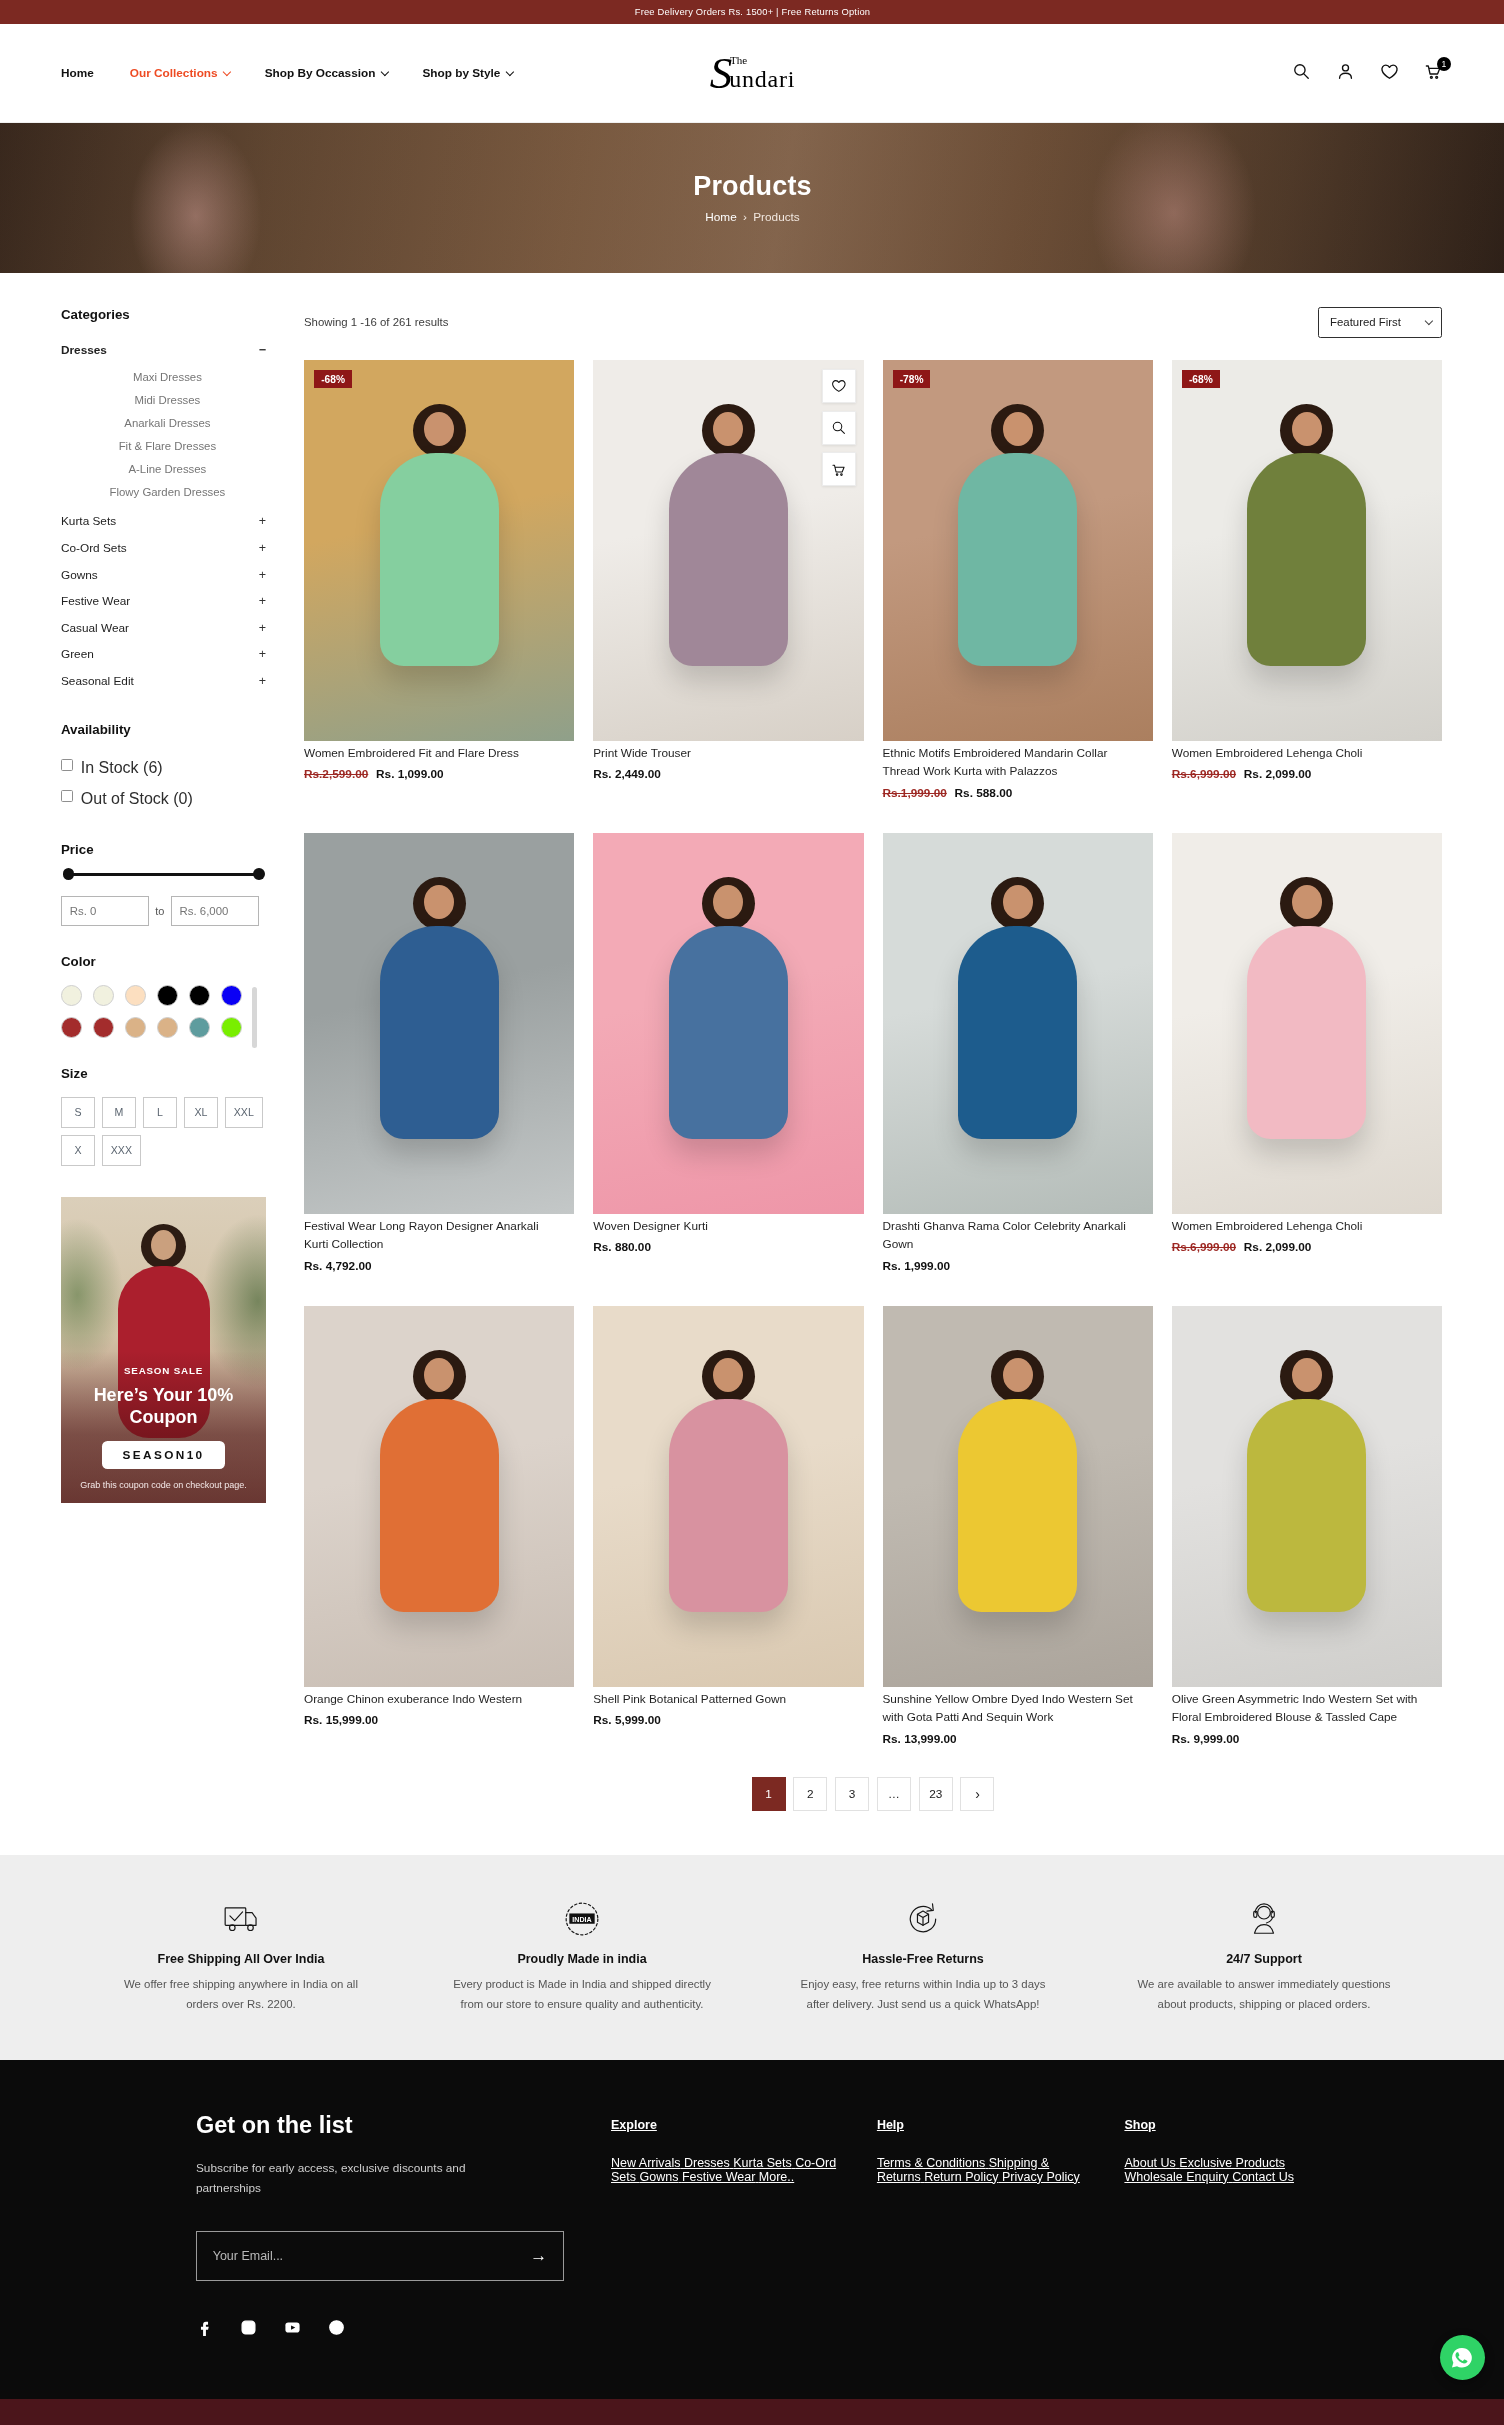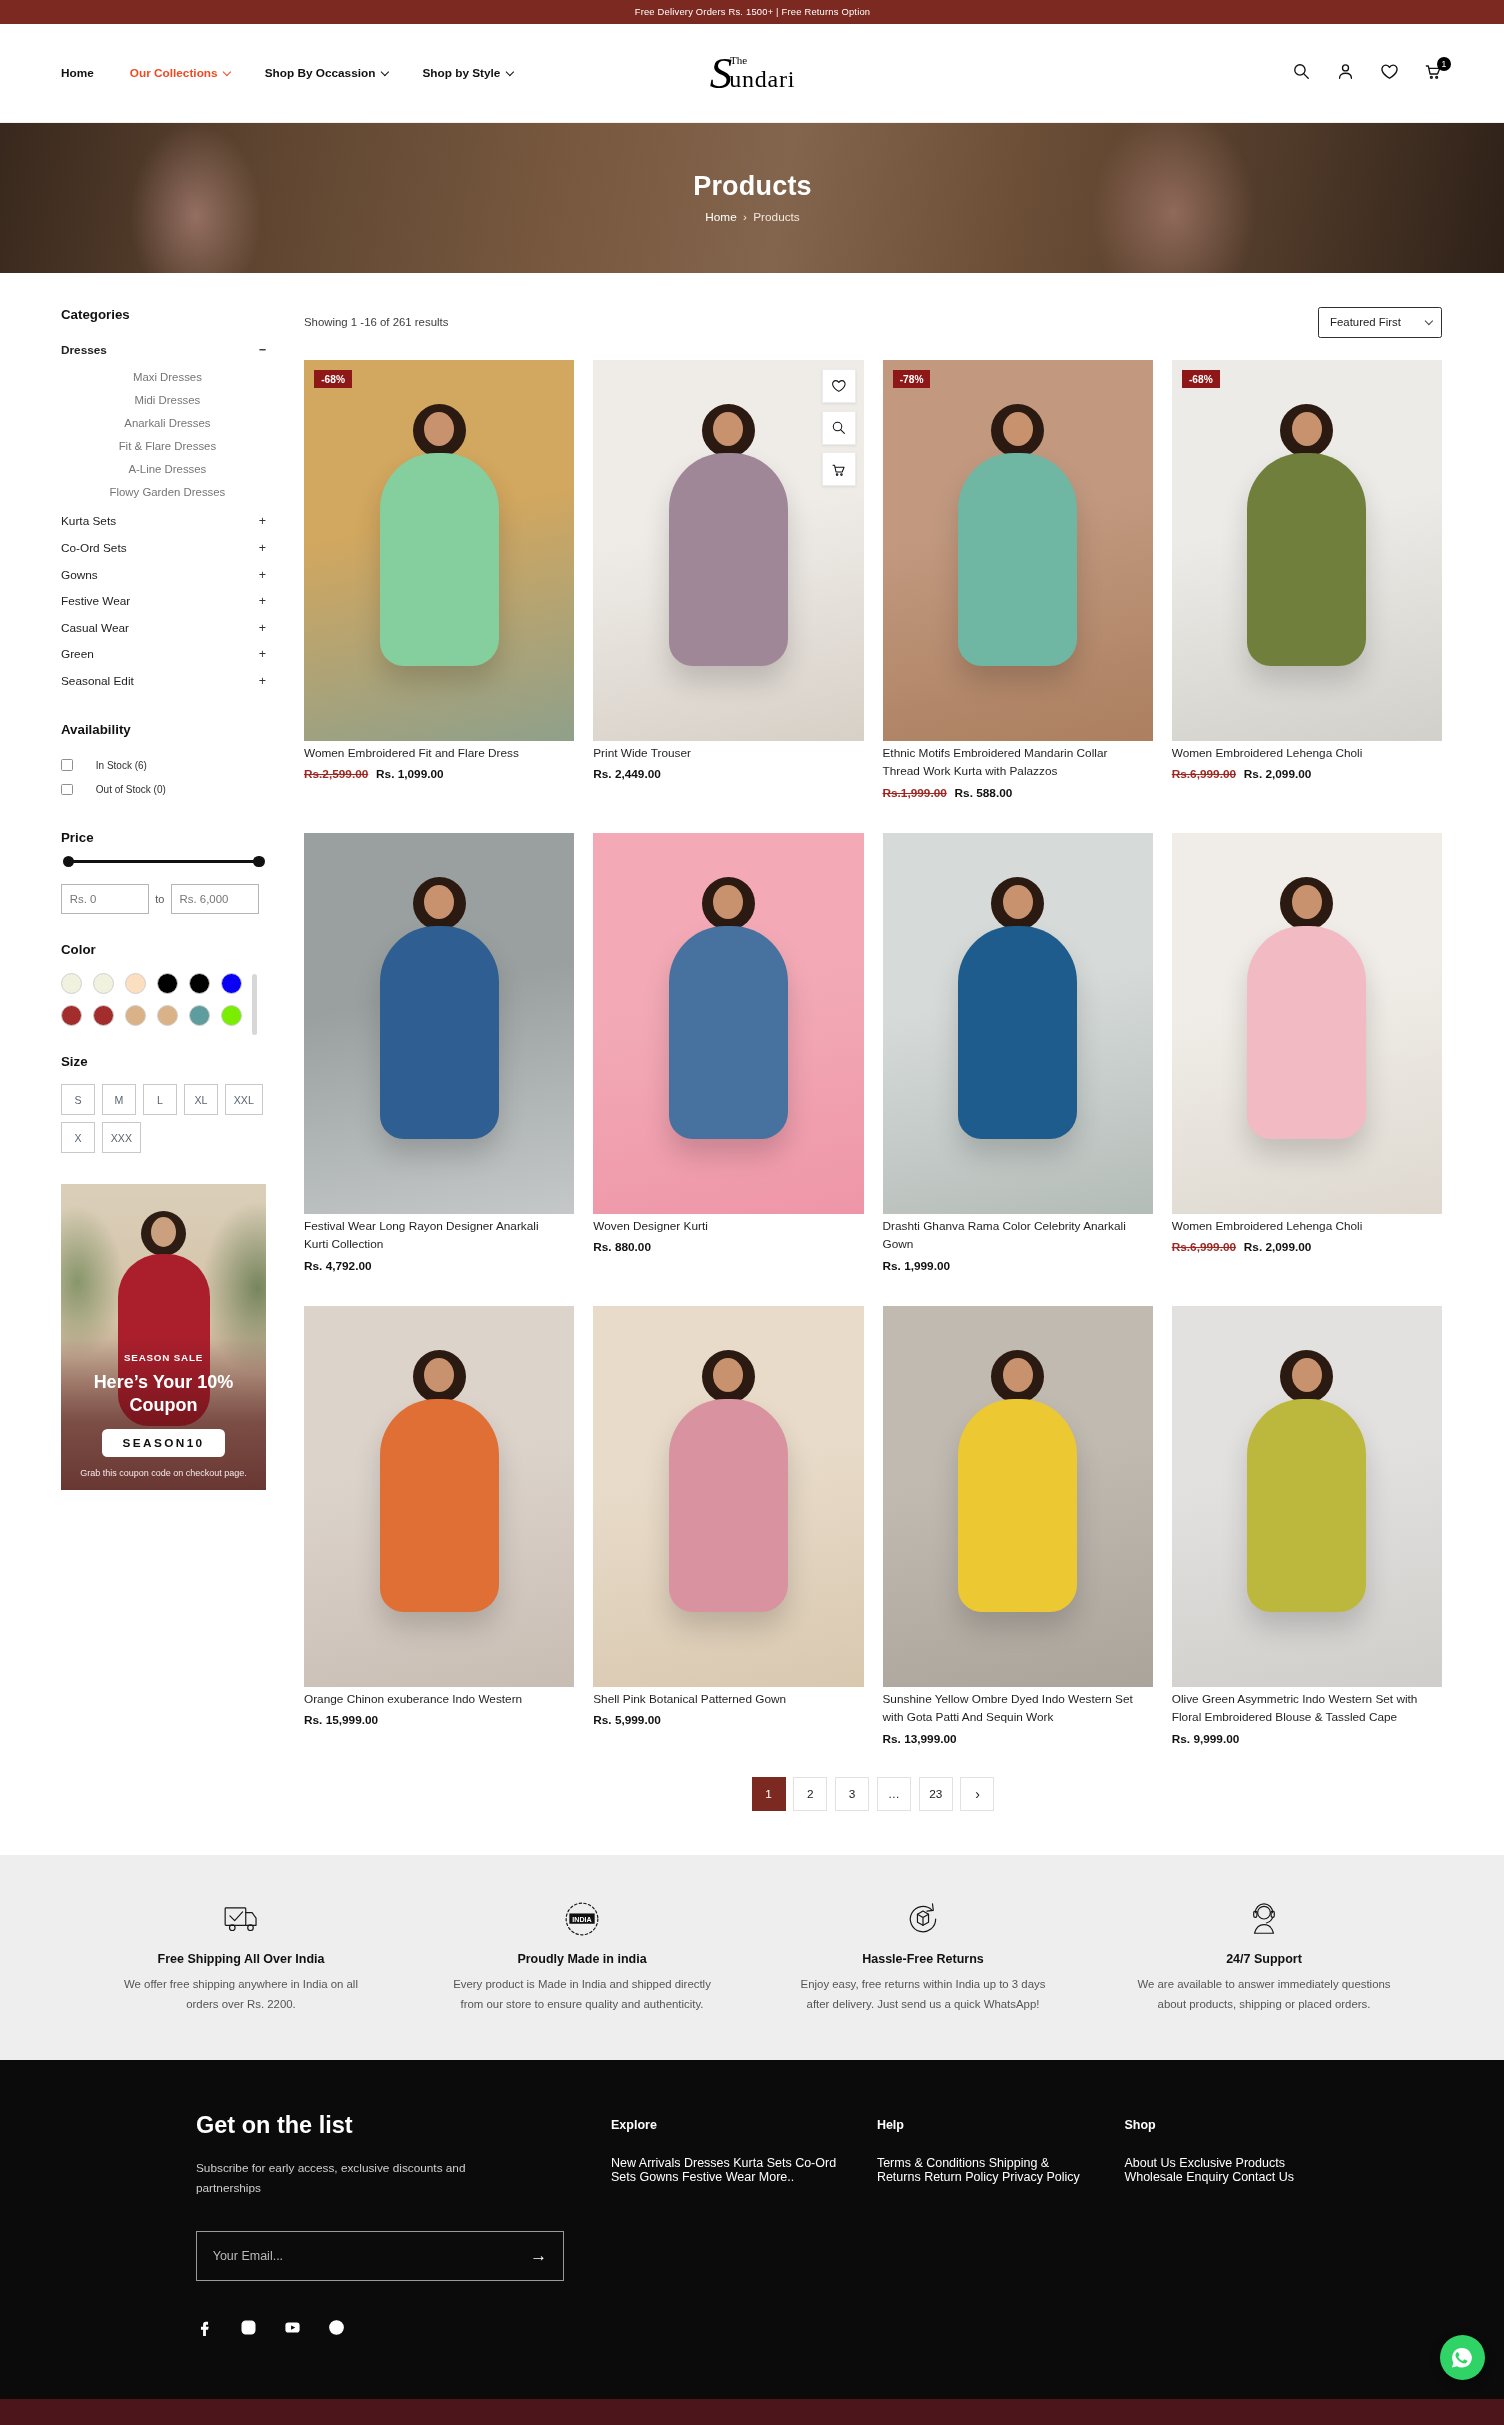--- a/index.html
+++ b/index.html
@@ -43,21 +43,21 @@
   .main{flex:1;min-width:0;}
 
   
   .s-title{font-size:13.3px;font-weight:700;color:#111;margin-bottom:15.7px;}
   .cat-row{display:flex;justify-content:space-between;align-items:center;font-size:11.8px;color:#222;padding:6.3px 0;cursor:pointer;}
   .cat-row.head{font-weight:700;}
   .cat-sign{font-size:12.5px;color:#333;}
   .cat-children{margin:1.6px 0 4.7px;text-align:center;}
   .cat-child{font-size:11.4px;color:#757575;padding:5.5px 0 5.5px 7.8px;cursor:pointer;}
   .s-section{margin-top:28px;}
-  .chk-row{display:flex;align-items:flex-end;gap:23px;font-size:10px;color:#2e2e2e;padding:6.3px 0;cursor:pointer;}
+  .chk-row{display:flex;align-items:flex-start;gap:8px;font-size:16px;color:#2e2e2e;padding:6.3px 0;cursor:pointer;}
   .chk{width:11.8px;height:11.8px;border:0.8px solid #8f8f8f;border-radius:1.6px;background:#fff;flex:none;}
   .slider{height:3.1px;background:#111;border-radius:1.6px;position:relative;margin:15.7px 3.1px 20.4px;}
   .handle{width:11.8px;height:11.8px;border-radius:50%;background:#111;position:absolute;top:-4.7px;cursor:pointer;}
   .handle.l{left:-1.6px;} .handle.r{right:-1.6px;}
   .price-inputs{display:flex;align-items:center;gap:6.3px;}
   .price-inputs input{width:88px;height:30px;border:0.8px solid #b5b5b5;font-size:11.4px;color:#555;padding:0 7.8px;font-family:inherit;background:#fff;}
   .to-label{font-size:11px;color:#555;}
   .swatches{display:flex;flex-wrap:wrap;gap:11px;width:185px;position:relative;padding-right:1.6px;}
   .swatch{width:21px;height:21px;border-radius:50%;border:0.8px solid #cfcfcf;background:var(--c);cursor:pointer;}
   .swatch-scroll{position:absolute;right:-11px;top:1.6px;width:5.5px;height:61px;background:#d7d7d7;border-radius:3.1px;}
@@ -123,21 +123,21 @@
   .nl{width:368px;flex:none;}
   .nl-title{font-size:23.5px;font-weight:700;}
   .nl-sub{font-size:11.8px;color:#cfcfcf;line-height:1.7;margin-top:19px;max-width:329px;}
   .nl-form{margin-top:33px;width:368px;height:50px;border:0.8px solid #9a9a9a;display:flex;align-items:center;padding:0 15.7px;gap:9.4px;}
   .nl-form input{flex:1;background:transparent;border:none;outline:none;color:#eee;font-size:12.5px;font-family:inherit;}
   .nl-form input::placeholder{color:#b9b9b9;}
   .nl-arrow{font-size:17px;color:#fff;cursor:pointer;background:none;border:none;}
   .socials{display:flex;gap:27px;margin-top:38px;align-items:center;}
   .soc{width:17px;height:17px;cursor:pointer;display:flex;align-items:center;justify-content:center;color:#fff;}
   .soc svg{width:17px;height:17px;fill:#fff;stroke:#fff;}
-  .fcols{display:flex;flex:1;justify-content:space-between;padding-top:6.3px;gap:38px;}
+  .fcols{display:flex;flex:1;justify-content:space-between;padding-top:6.3px;gap:38px;text-decoration:underline;}
   .fcol-title{font-size:12.5px;font-weight:700;margin-bottom:23.5px;}
 
   
   .bottombar{background:var(--bottom-bar);height:66px;display:flex;align-items:center;justify-content:space-between;padding:0 196px 0 121px;position:relative;}
 
   
   .whatsapp{position:absolute;right:20.4px;bottom:85px;width:45px;height:45px;border-radius:50%;background:var(--wa);display:flex;align-items:center;justify-content:center;box-shadow:0 3.1px 9.4px rgba(0,0,0,.35);cursor:pointer;z-index:5;}
   .whatsapp svg{width:23.5px;height:23.5px;fill:#fff;}
 </style>
 </head>

